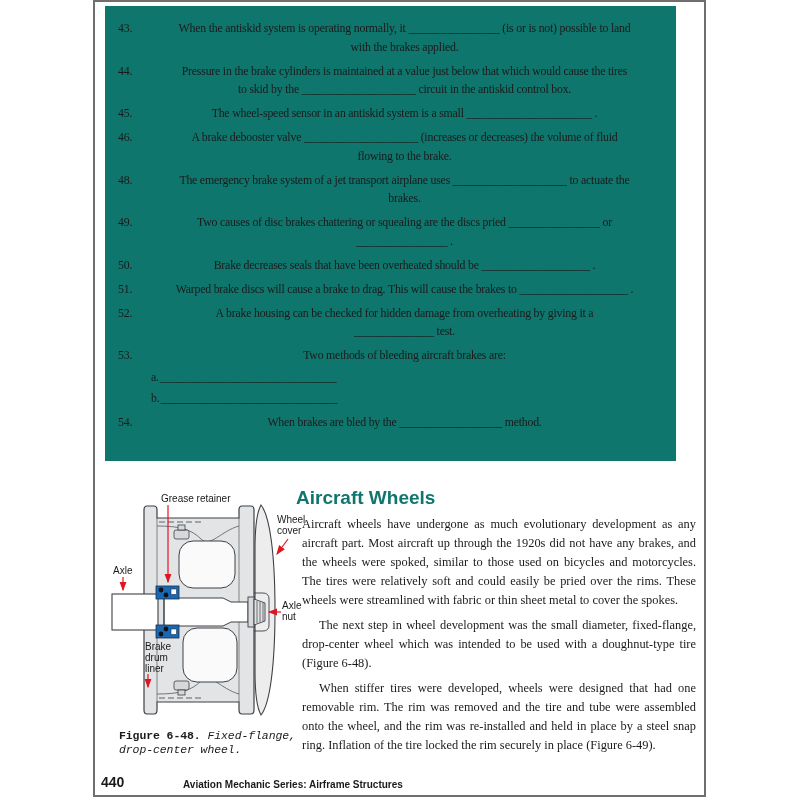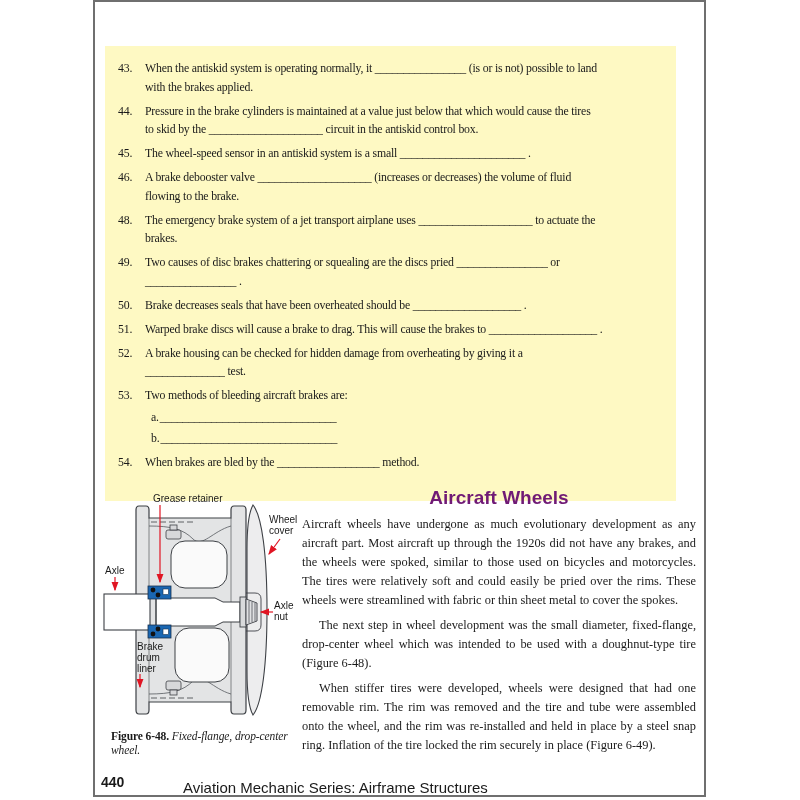--- a/index.html
+++ b/index.html
@@ -3,47 +3,47 @@
 <meta charset="utf-8">
 <style>
   html,body{margin:0;padding:0;background:#ffffff;width:800px;height:800px;overflow:hidden;}
   body{font-family:"Liberation Serif",serif;color:#1a1a1a;position:relative;}
 
   .page{position:absolute;left:93px;top:0;width:613px;height:797px;
         border:2px solid #6f6f6f;box-sizing:border-box;background:#ffffff;}
 
   
   .qbox{position:absolute;left:10px;top:4px;width:571px;height:455px;
-        background:#fef9c3;box-sizing:border-box;padding:13px 12px 0 13px;margin-top:40px;}
+        background:#0f766e;box-sizing:border-box;padding:13px 12px 0 13px;}
   .q{display:flex;margin-bottom:5.5px;font-size:11.8px;line-height:18.5px;letter-spacing:-0.2px;}
   .qn{flex:none;width:27px;}
   .qtw{flex:1;min-width:0;}
-  .qt{white-space:pre-line;display:block;}
+  .qt{white-space:pre-line;display:block;text-align:center;}
   .qsub{margin:3px 0 0 6px;}
   .qsub .sl{margin-right:1px;}
 
   
-  .figure{position:absolute;left:8px;top:483px;width:215px;}
+  .figure{position:absolute;left:16px;top:483px;width:215px;}
   .figure svg{display:block;}
-  .caption{margin:-6px 0 0 8px;width:178px;font-size:11.5px;line-height:14px;letter-spacing:-0.1px;}
+  .caption{margin:-6px 0 0 8px;width:178px;font-size:11.5px;line-height:14px;letter-spacing:-0.1px;font-family:Liberation Mono, monospace;}
   .caption b{font-style:normal;font-weight:bold;}
   .caption i{font-style:italic;}
 
   
   .textcol{position:absolute;left:201px;top:485px;width:406px;}
   .textcol h2{margin:0 0 4px 0;font-family:"Liberation Sans",sans-serif;
-              font-size:19px;line-height:22px;font-weight:bold;color:#701a75;text-align:center;}
+              font-size:19px;line-height:22px;font-weight:bold;color:#0f766e;}
   .textcol p{margin:6px;font-size:12.4px;line-height:19px;text-align:justify;}
   .textcol p.ind{text-indent:17px;}
 
   
   .pageno{position:absolute;left:6px;top:772px;font-family:"Liberation Sans",sans-serif;
           font-size:14px;font-weight:bold;}
   .series{position:absolute;left:88px;top:777px;font-family:"Liberation Sans",sans-serif;
-          font-size:15px;font-weight:normal;}
+          font-size:10px;font-weight:bold;}
 
   
   .dlab{font-family:"Liberation Sans",sans-serif;font-size:10px;fill:#1a1a1a;}
 </style>
 </head>
 <body>
 
 <div class="page">
 
   <div class="qbox">

